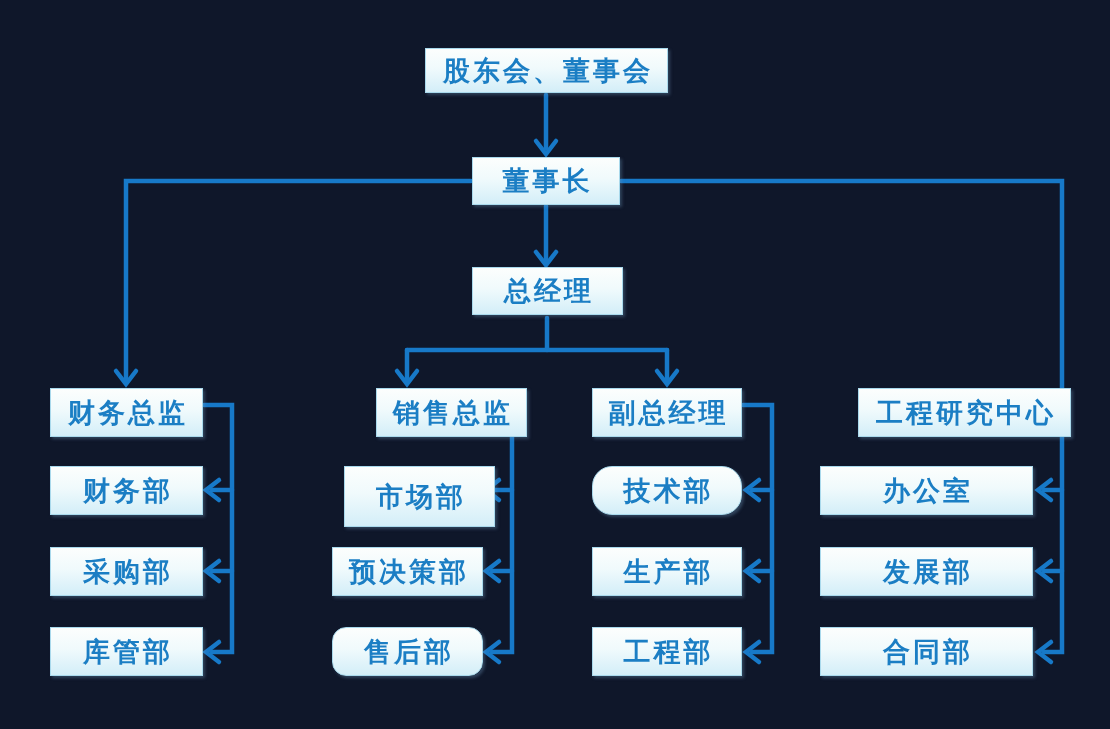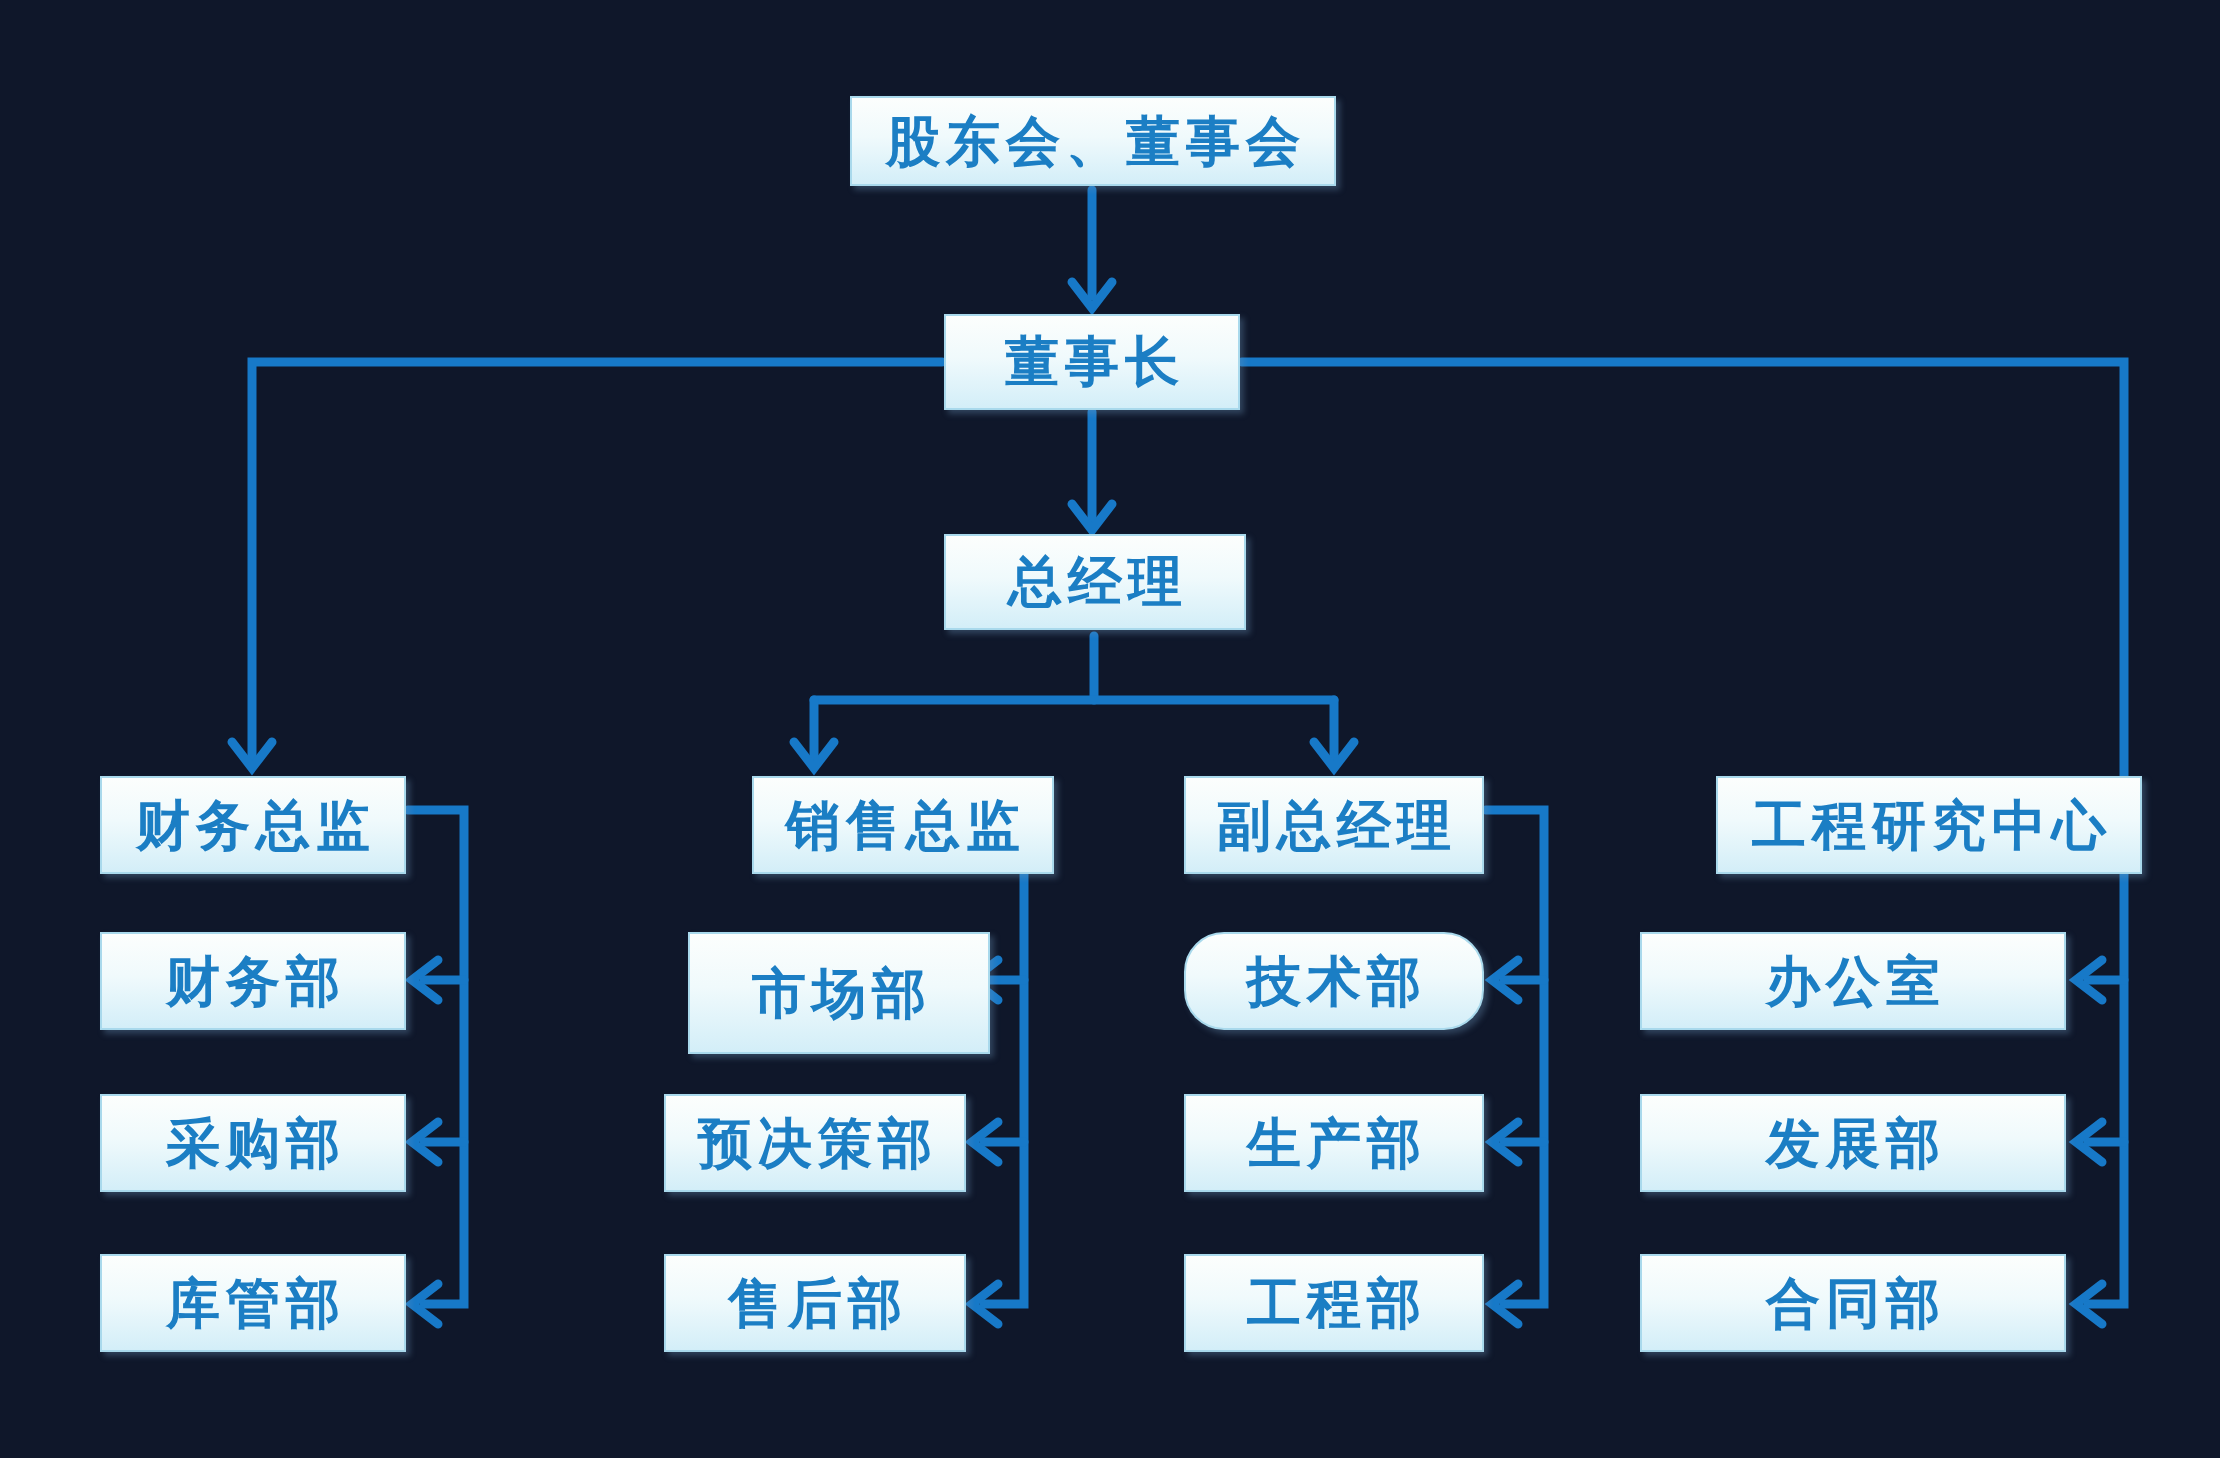--- a/index.html
+++ b/index.html
@@ -49,21 +49,21 @@
   .n-general-manager   { left: 472px; top: 267px; width: 151px; height: 48px; }
 
   .n-finance-director  { left:  50px; top: 388px; width: 153px; height: 49px; }
   .n-finance-dept      { left:  50px; top: 466px; width: 153px; height: 49px; }
   .n-procurement-dept  { left:  50px; top: 547px; width: 153px; height: 49px; }
   .n-warehouse-dept    { left:  50px; top: 627px; width: 153px; height: 49px; }
 
   .n-sales-director    { left: 332px; top: 388px; width: 151px; height: 49px; margin-left: 44px; }
   .n-marketing-dept    { left: 344px; top: 466px; width: 151px; height: 61px; }
   .n-budget-dept       { left: 332px; top: 547px; width: 151px; height: 49px; }
-  .n-aftersales-dept   { left: 332px; top: 627px; width: 151px; height: 49px; }
+  .n-aftersales-dept   { left: 332px; top: 627px; width: 151px; height: 49px; border-radius: 14px; }
 
   .n-deputy-gm         { left: 592px; top: 388px; width: 150px; height: 49px; }
   .n-tech-dept         { left: 592px; top: 466px; width: 150px; height: 49px; border-radius: 20px; }
   .n-production-dept   { left: 592px; top: 547px; width: 150px; height: 49px; }
   .n-engineering-dept  { left: 592px; top: 627px; width: 150px; height: 49px; }
 
   .n-research-center   { left: 820px; top: 388px; width: 213px; height: 49px; margin-left: 38px; }
   .n-office            { left: 820px; top: 466px; width: 213px; height: 49px; }
   .n-development-dept  { left: 820px; top: 547px; width: 213px; height: 49px; }
   .n-contract-dept     { left: 820px; top: 627px; width: 213px; height: 49px; }

